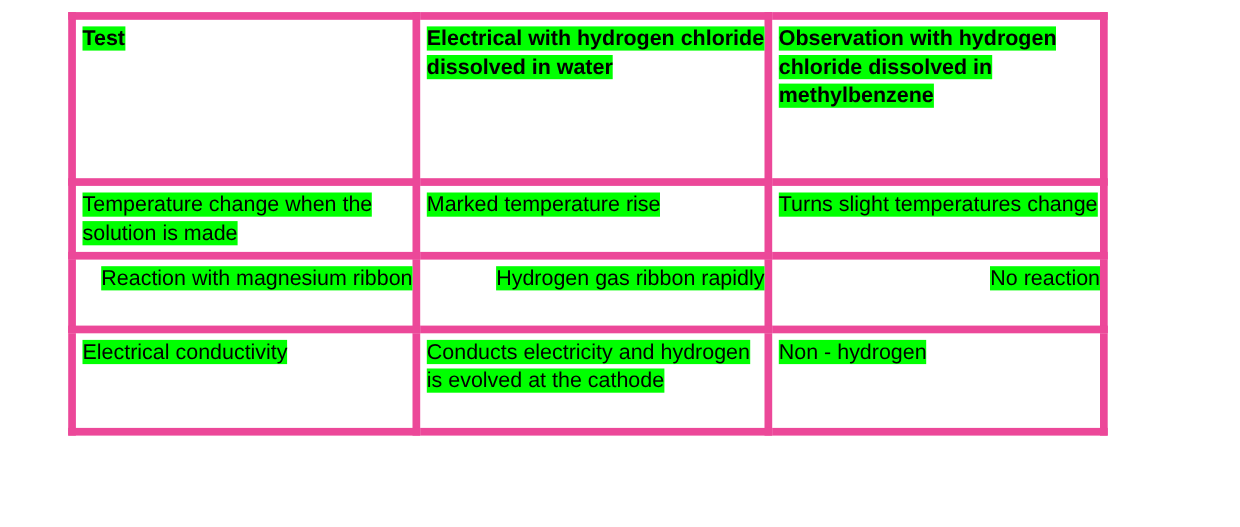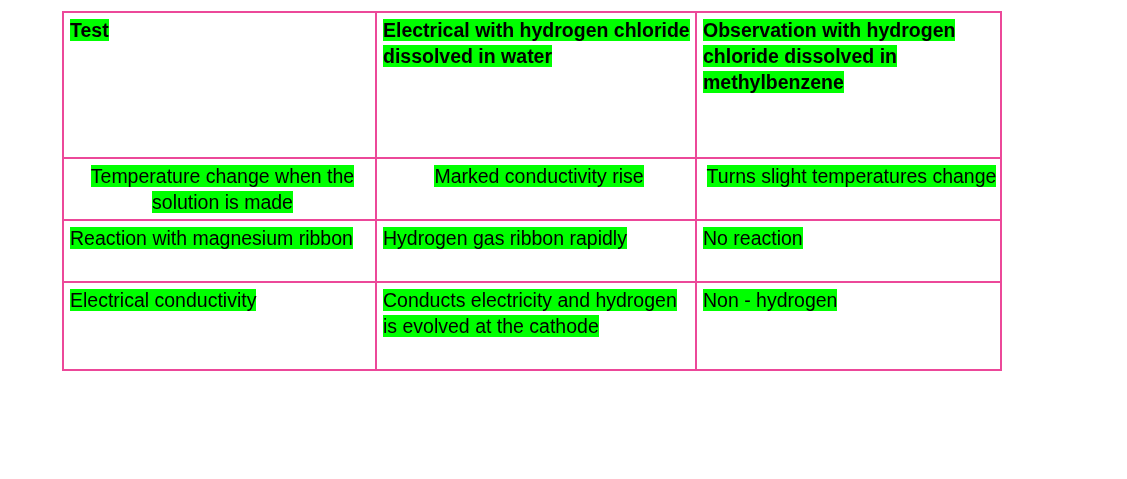--- a/index.html
+++ b/index.html
@@ -29,34 +29,34 @@
     border-collapse: collapse;
     table-layout: fixed;
     width: 938px;
     background: #ffffff;
   }
   table.comparison col.c1 { width: 313px; }
   table.comparison col.c2 { width: 320px; }
   table.comparison col.c3 { width: 305px; }
 
   table.comparison td {
-    border: 2px solid #ec4899;
+    border: 7px solid #ec4899;
     vertical-align: top;
     padding: 4px 0 4px 6px;
     font-size: 19.5px;
     line-height: 26px;
     color: #000000;
     margin-left: 28px;
   }
   tr.header-row td {
     height: 136px;
   }
-  tr.r1 td { height: 48px; text-align: center; }
+  tr.r1 td { height: 48px; }
   tr.r2 td { height: 45px; }
-  tr.r3 td { height: 52px; }
+  tr.r3 td { height: 52px; text-align: right; }
   tr.r4 td { height: 52px; }
   tr.r5 td { height: 78px; }
 
   .hl {
     background: #00ff00;
     box-decoration-break: clone;
     -webkit-box-decoration-break: clone;
   }
   .head-text {
     font-weight: bold;
@@ -86,21 +86,21 @@
           <td>
             <span class="hl head-text">Observation with hydrogen chloride dissolved in methylbenzene</span>
           </td>
         </tr>
 
         <tr class="r1">
           <td>
             <span class="hl">Temperature change when the solution is made</span>
           </td>
           <td>
-            <span class="hl">Marked conductivity rise</span>
+            <span class="hl">Marked temperature rise</span>
           </td>
           <td>
             <span class="hl">Turns slight temperatures change</span>
           </td>
         </tr>
 
 
         <tr class="r3">
           <td>
             <span class="hl">Reaction with magnesium ribbon</span>

